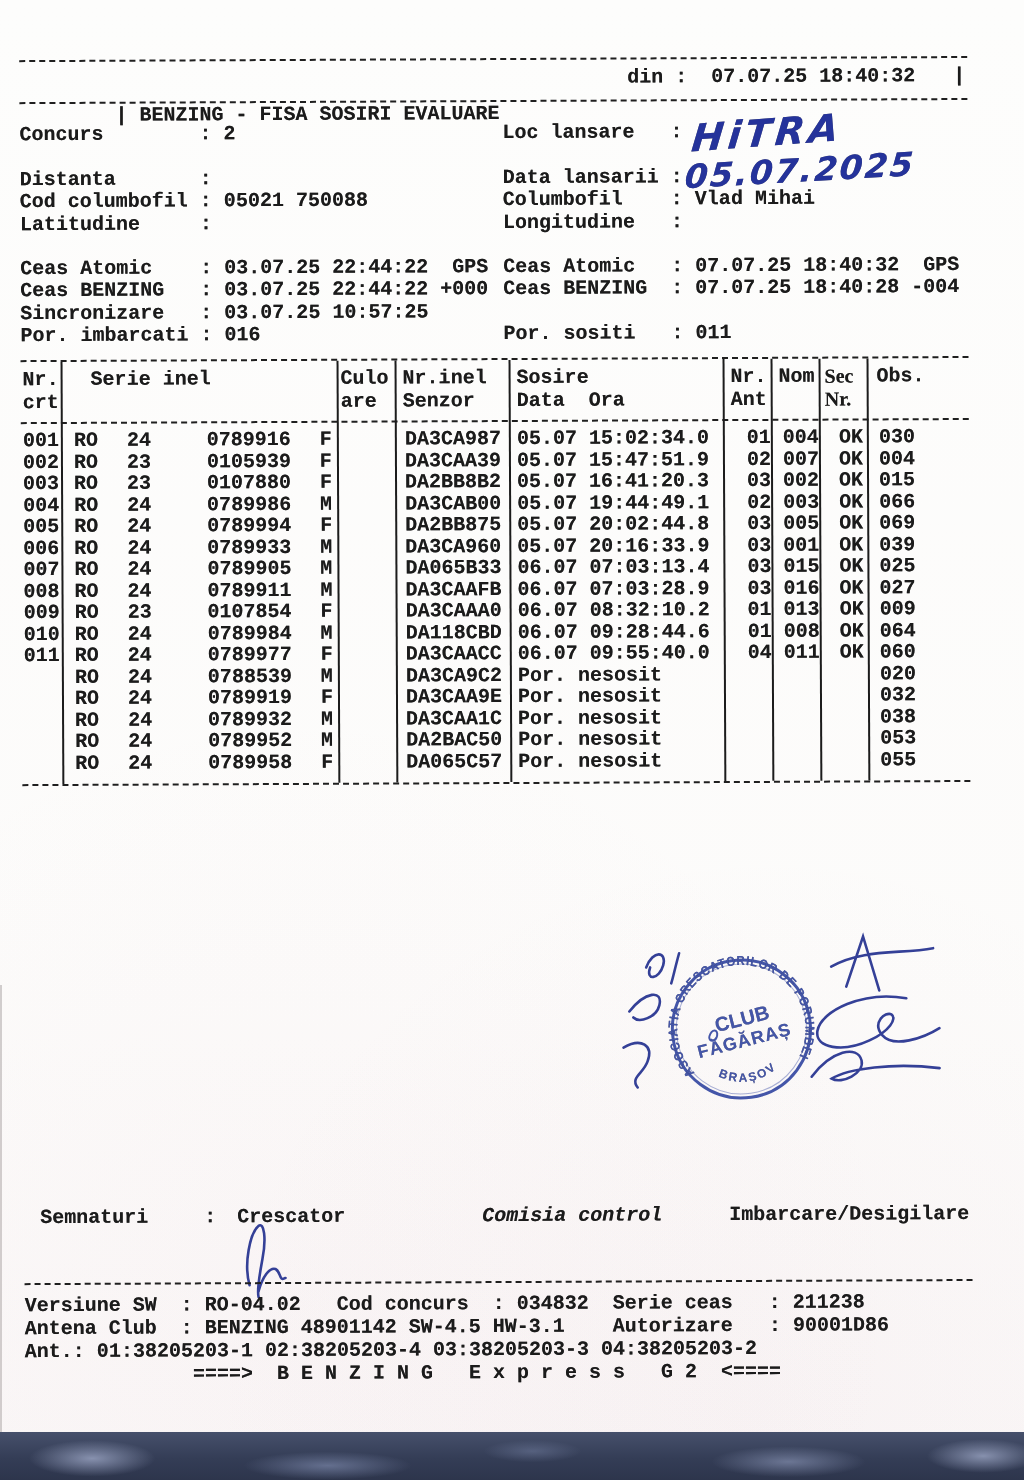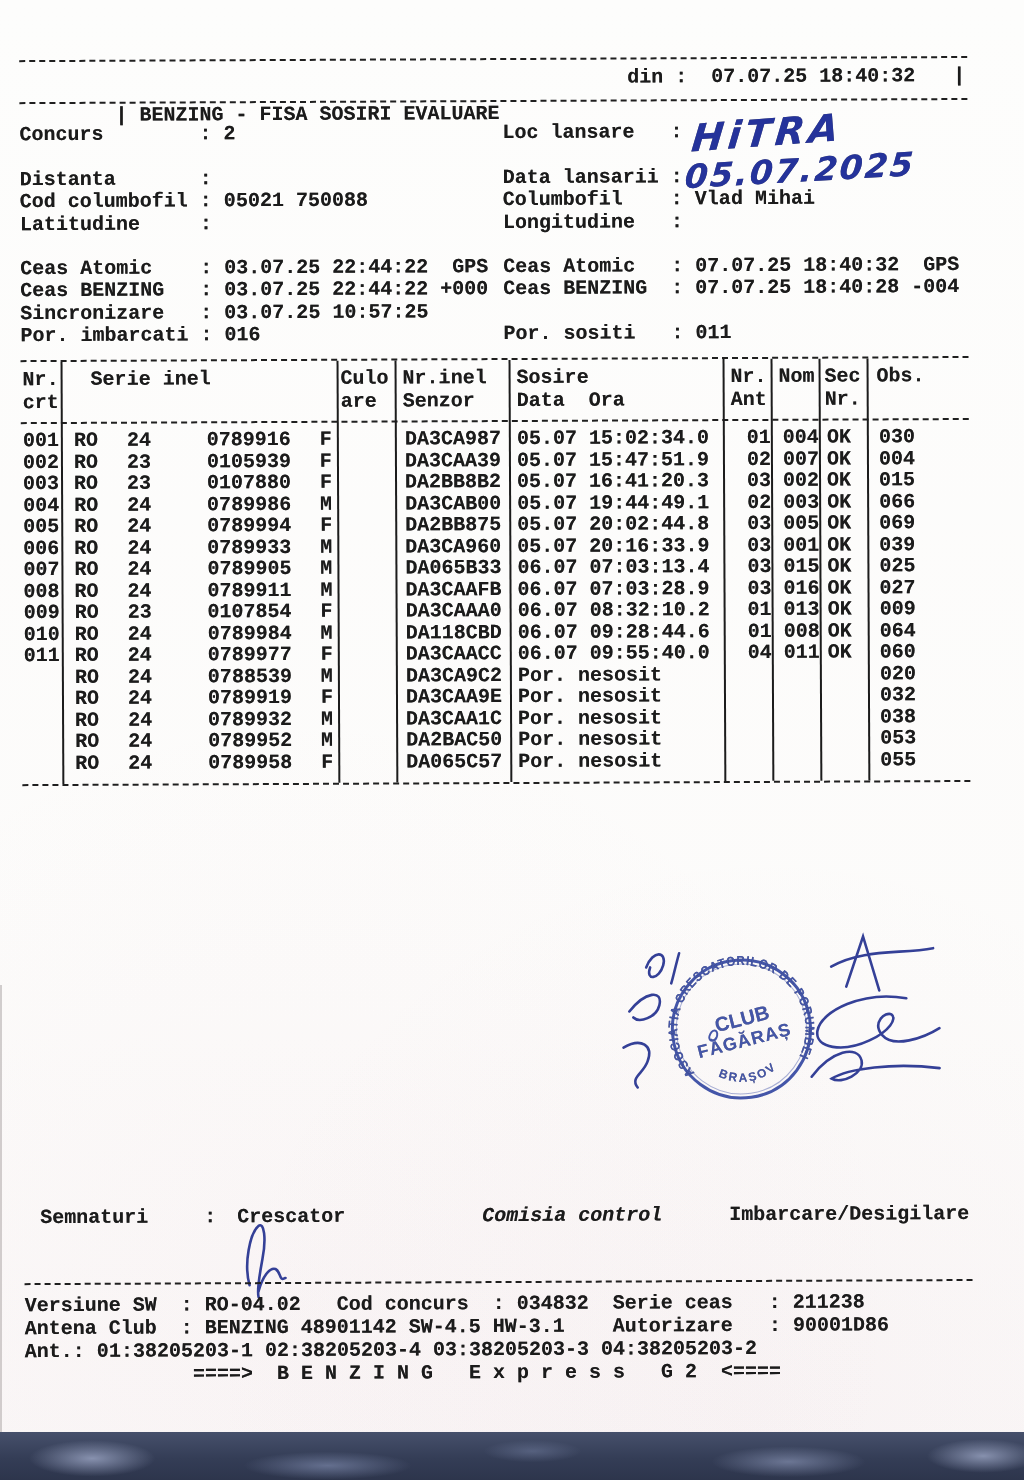--- a/index.html
+++ b/index.html
@@ -53,30 +53,30 @@
   .tc{white-space:pre;overflow:hidden;}
   .tc-nr{padding-left:2px;}
   .tc-serie{display:flex;padding-left:13px;}
   .s-country{width:62px;}
   .s-year{width:42px;}
   .s-ring{width:132px;margin-left:44px;}
   .s-sex{width:20px;}
   .tc-senzor{padding-left:10px;}
   .tc-sosire{padding-left:8px;}
   .tc-ant,.tc-nom{text-align:right;}
-  .tc-sec{padding-left:8px;}
+  .tc-sec{padding-left:20px;}
   .tc-obs{padding-left:12px;}
   .th-nr{padding-left:2px;}
   .th-serie{padding-left:30px;}
   .th-culoare{padding-left:4px;}
   .th-senzor{padding-left:8px;}
   .th-sosire{padding-left:8px;}
   .th-ant{padding-left:8px;}
   .th-nom{padding-left:8px;}
-  .th-sec{padding-left:6px;}
+  .th-sec{padding-left:6px;font-family:Liberation Serif, serif;}
   .th-obs{padding-left:10px;}
   .vlines span{position:absolute;top:0;bottom:0;width:2px;background:#1c1c1c;}
 
   
   .stamp-svg{position:absolute;top:945px;left:655px;}
   .sig-svg{position:absolute;top:920px;left:600px;}
   .sig-cresc-svg{position:absolute;top:1218px;left:225px;}
 
   
   .sig-row{position:absolute;top:1204px;left:22px;width:948px;height:26px;}

